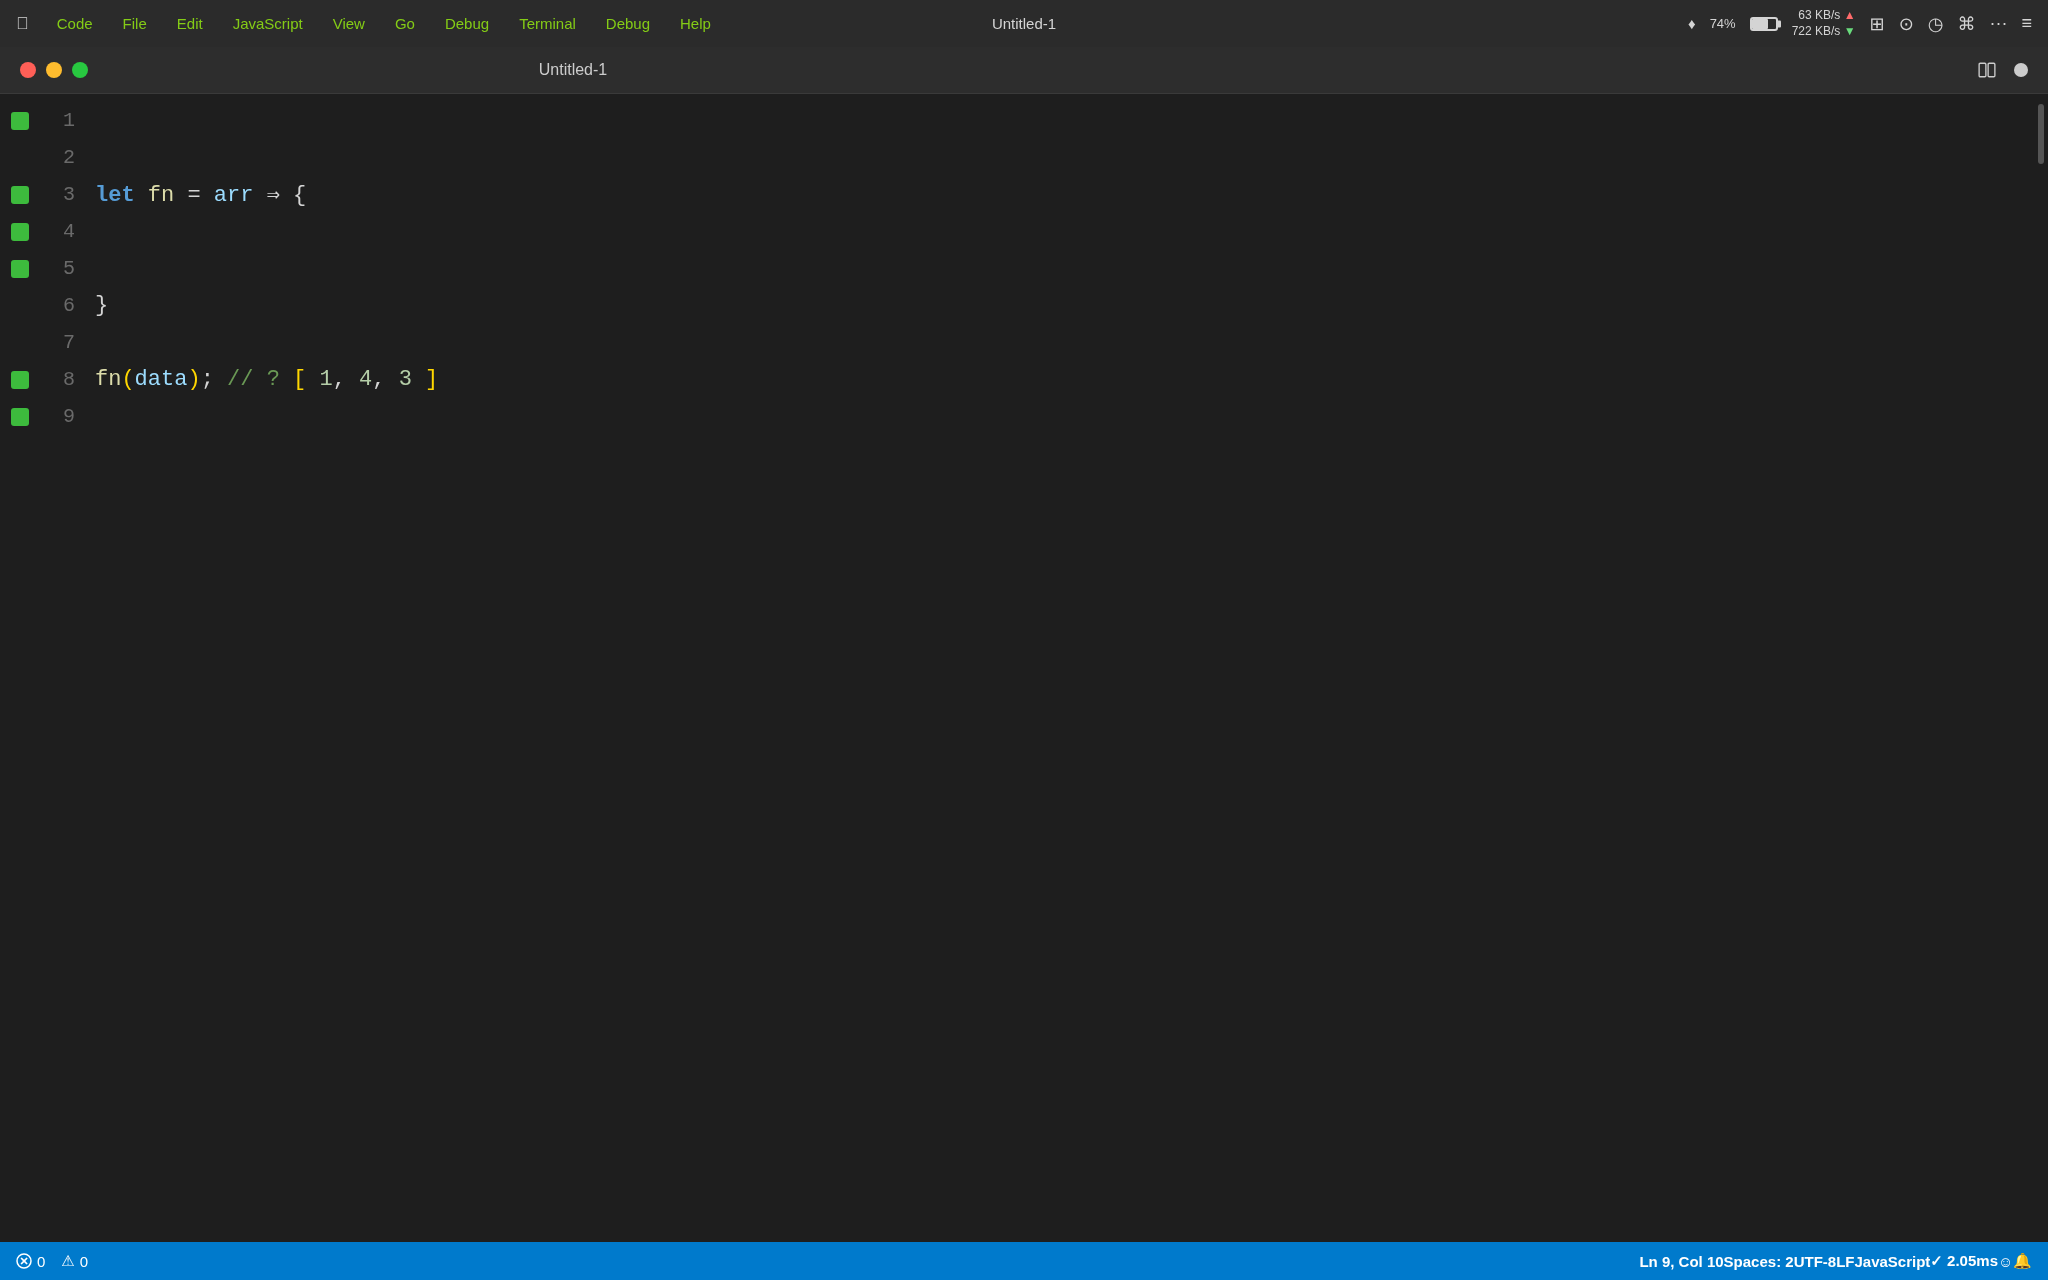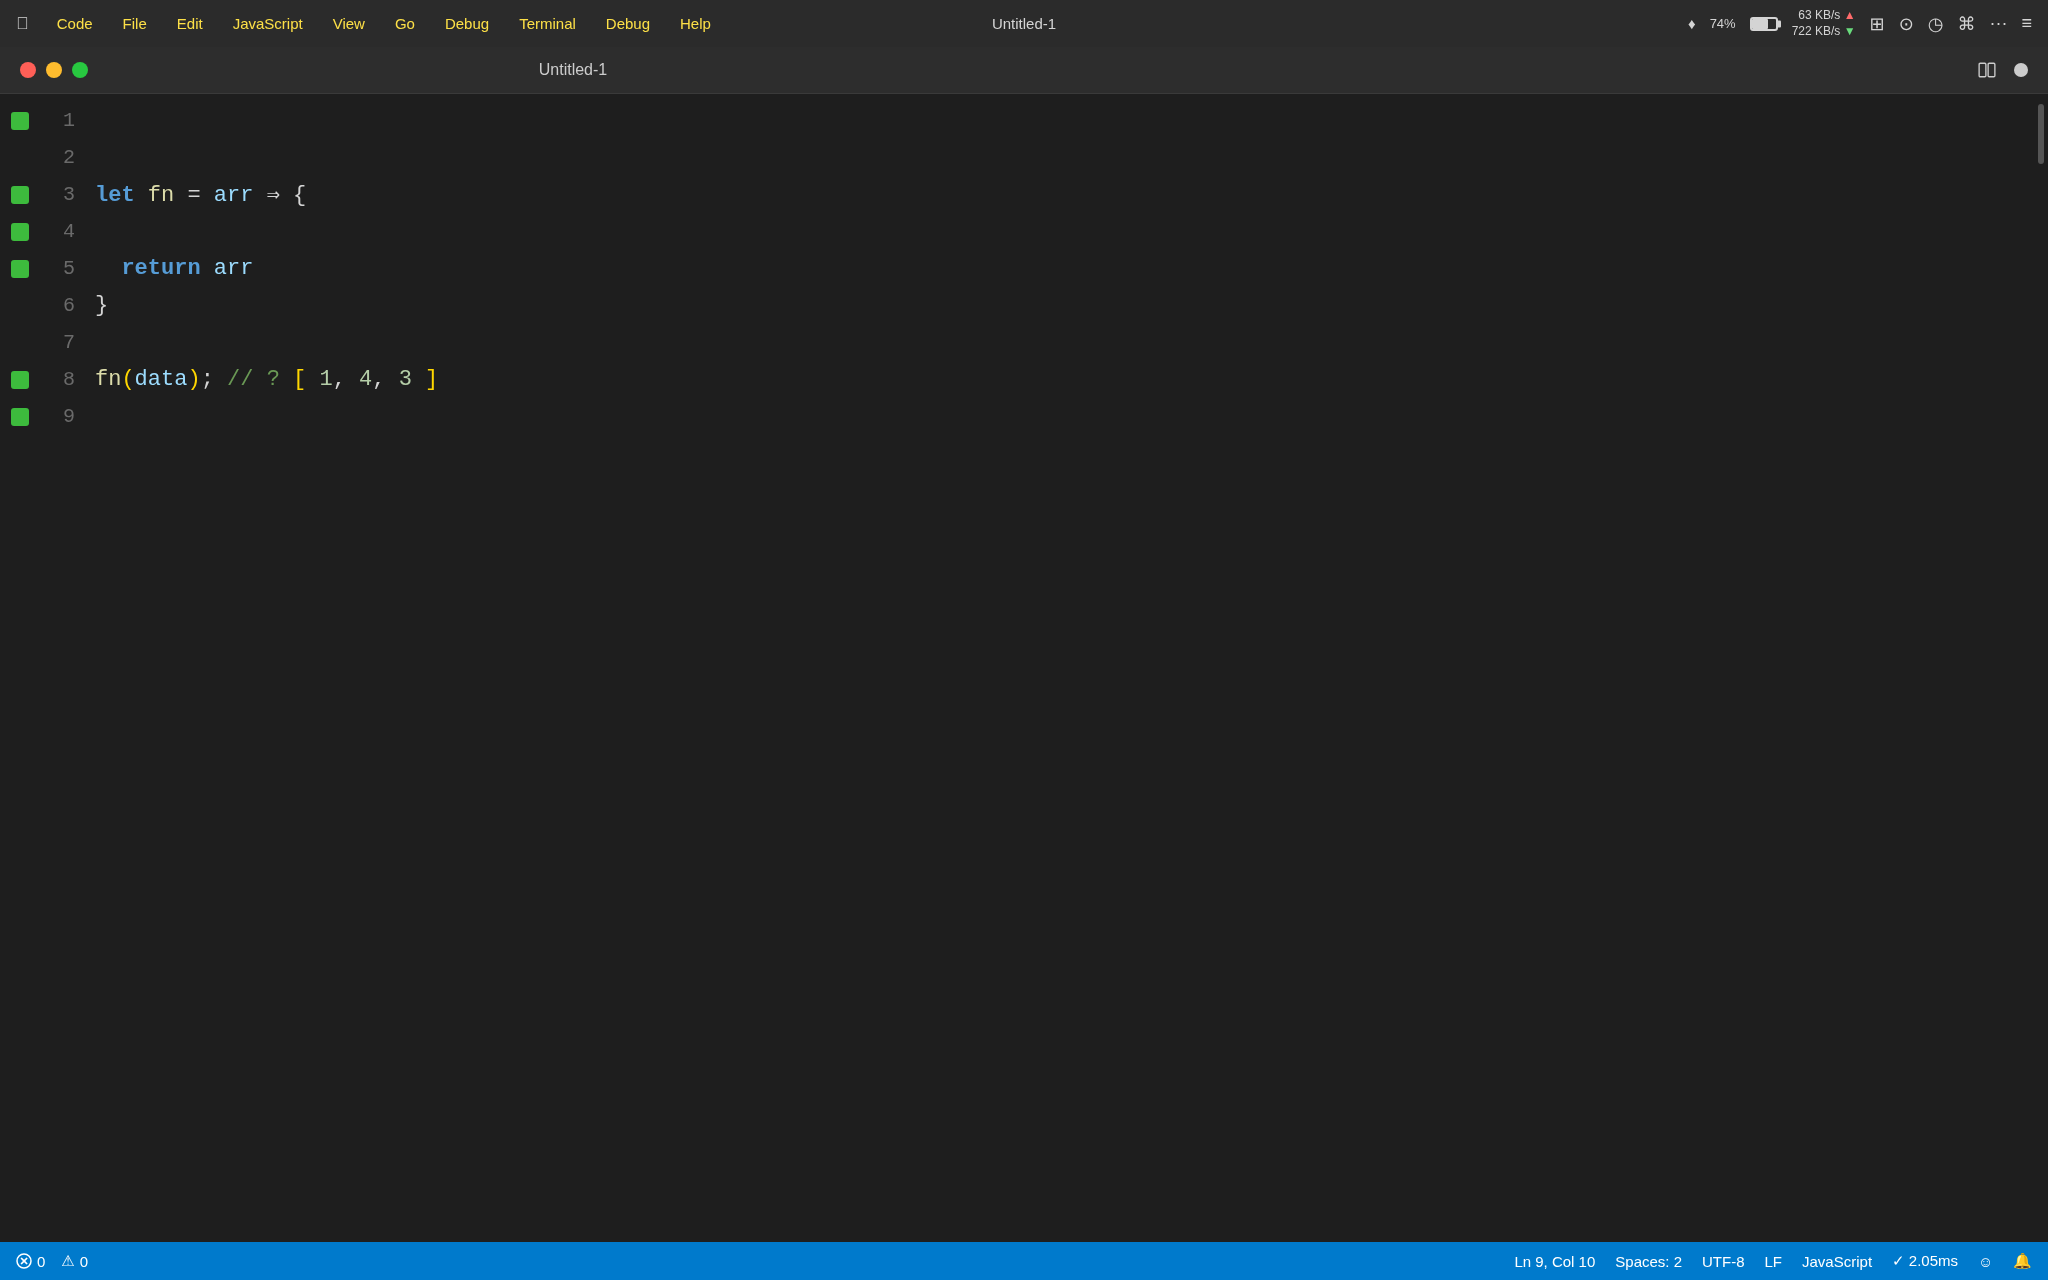--- a/index.html
+++ b/index.html
@@ -31,21 +31,21 @@
     }
 
     .apple-icon {
       font-size: 17px;
       color: #d4d4d4;
       margin-right: 4px;
     }
 
     .menu-item {
       font-size: 15px;
-      color: #fde047;
+      color: #84cc16;
       cursor: pointer;
       padding: 4px 6px;
       border-radius: 4px;
       white-space: nowrap;
     }
 
     .menubar-center {
       position: absolute;
       left: 50%;
       transform: translateX(-50%);
@@ -238,21 +238,21 @@
     .status-bar-left {
       display: flex;
       align-items: center;
       gap: 16px;
     }
 
     .status-bar-right {
       margin-left: auto;
       display: flex;
       align-items: center;
-      gap: 20px;
+      font-weight: bold;
     }
 
     .status-item-bar {
       font-size: 15px;
       color: #ffffff;
       cursor: pointer;
       display: flex;
       align-items: center;
       gap: 5px;
     }
@@ -362,21 +362,20 @@
           <div class="debug-dot-col" style="width: 40px; flex-shrink: 0; display: flex; align-items: center; justify-content: center;">
             <div class="debug-dot"></div>
           </div>
           <div class="line-number">4</div>
         </div>
         <div class="line" style="height: 37px; display: flex; align-items: center;">
           <div class="debug-dot-col" style="width: 40px; flex-shrink: 0; display: flex; align-items: center; justify-content: center;">
             <div class="debug-dot"></div>
           </div>
           <div class="line-number">5</div>
-          <div class="code-line-content">  <span class="kw">return</span> <span class="var">arr</span></div>
         </div>
         <div class="line" style="height: 37px; display: flex; align-items: center;">
           <div class="debug-dot-col" style="width: 40px; flex-shrink: 0; display: flex; align-items: center; justify-content: center;"></div>
           <div class="line-number">6</div>
           <div class="code-line-content"><span class="op">}</span></div>
         </div>
         <div class="line" style="height: 37px; display: flex; align-items: center;">
           <div class="debug-dot-col" style="width: 40px; flex-shrink: 0; display: flex; align-items: center; justify-content: center;"></div>
           <div class="line-number">7</div>
           <div class="code-line-content"></div>

